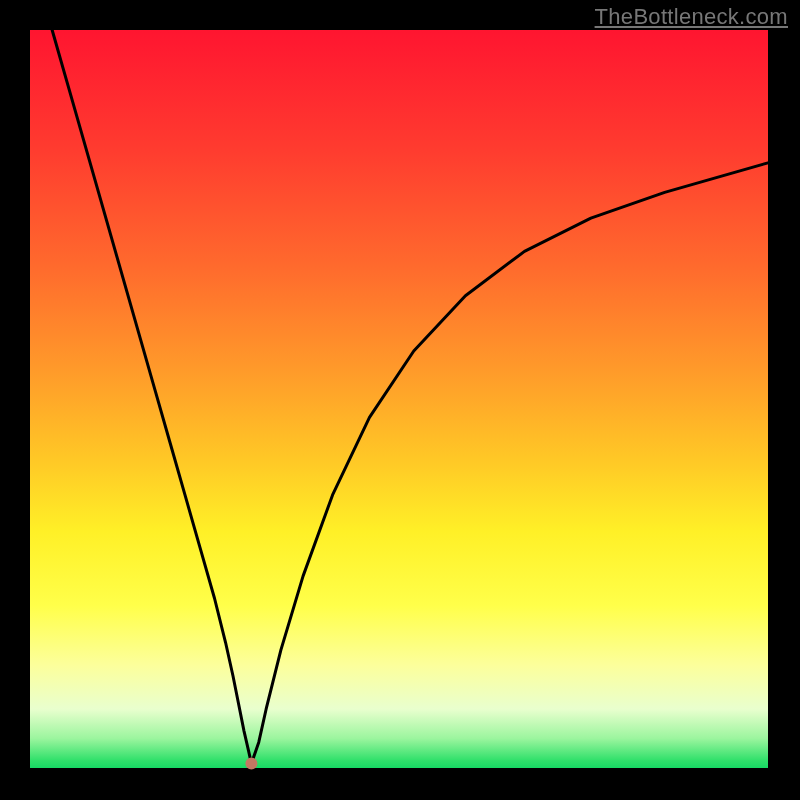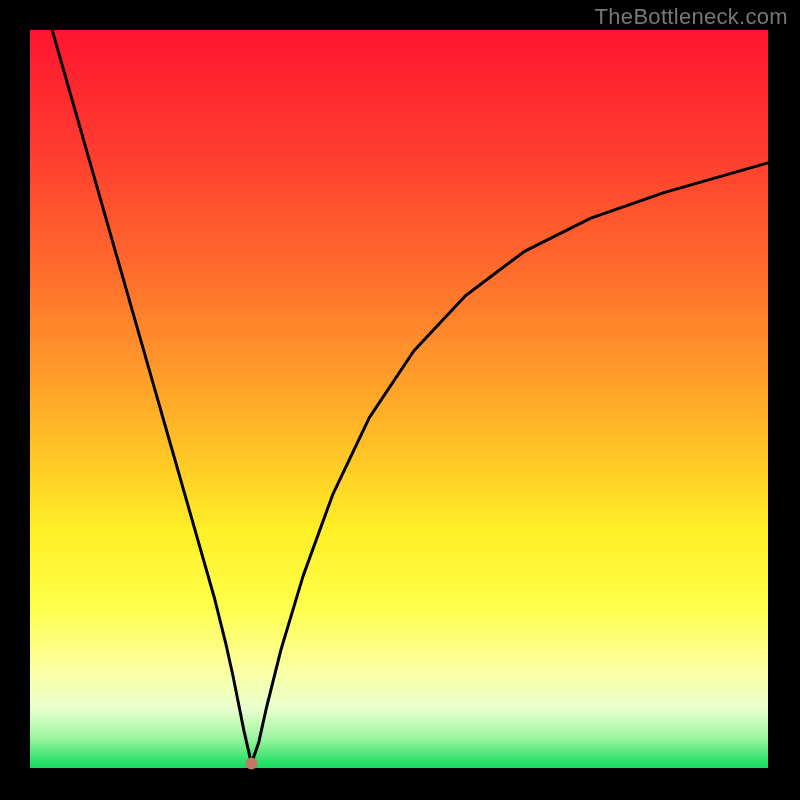--- a/index.html
+++ b/index.html
@@ -19,20 +19,21 @@
   }
   .watermark {
     position: absolute;
     top: 4px;
     right: 12px;
     color: #777;
     font-size: 22px;
     font-weight: 500;
     letter-spacing: 0.3px;
     z-index: 5;
+    text-decoration: underline;
   }
   .plot-frame {
     position: absolute;
     left: 30px;
     top: 30px;
     width: 738px;
     height: 738px;
     background: #000;
   }
   .gradient {

